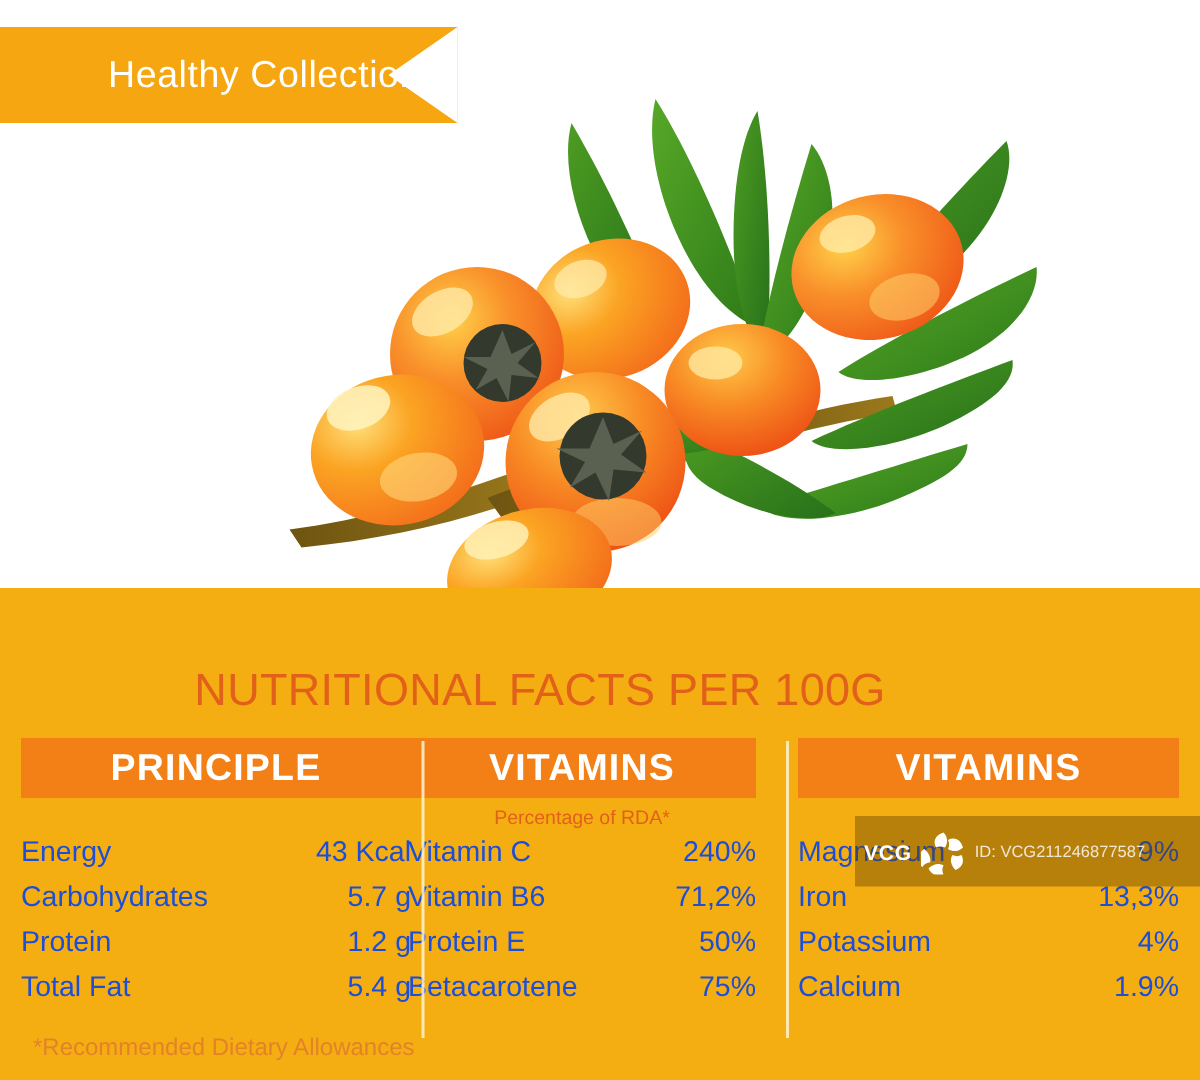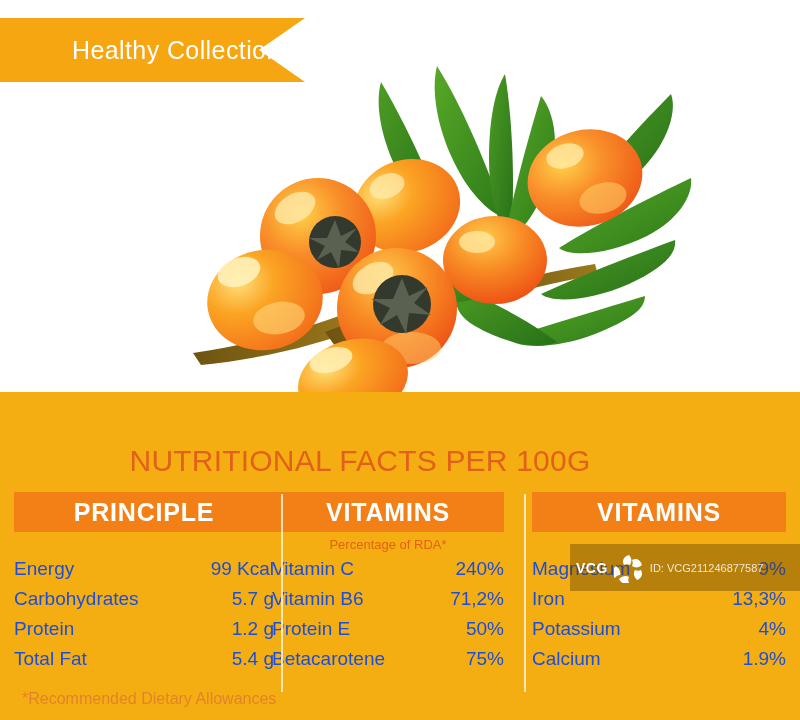--- a/index.html
+++ b/index.html
@@ -253,21 +253,21 @@
   <div class="facts-title">NUTRITIONAL FACTS PER 100G</div>
 
   <div class="cols">
 
     <div class="col col-principle">
       <div class="col-head">PRINCIPLE</div>
       <div class="col-sub empty"></div>
       <div class="rows">
         <div class="row">
           <span class="k">Energy</span>
-          <span class="v">99 Kcal</span>
+          <span class="v">43 Kcal</span>
         </div>
         <div class="row">
           <span class="k">Carbohydrates</span>
           <span class="v">5.7 g</span>
         </div>
         <div class="row">
           <span class="k">Protein</span>
           <span class="v">1.2 g</span>
         </div>
         <div class="row">

